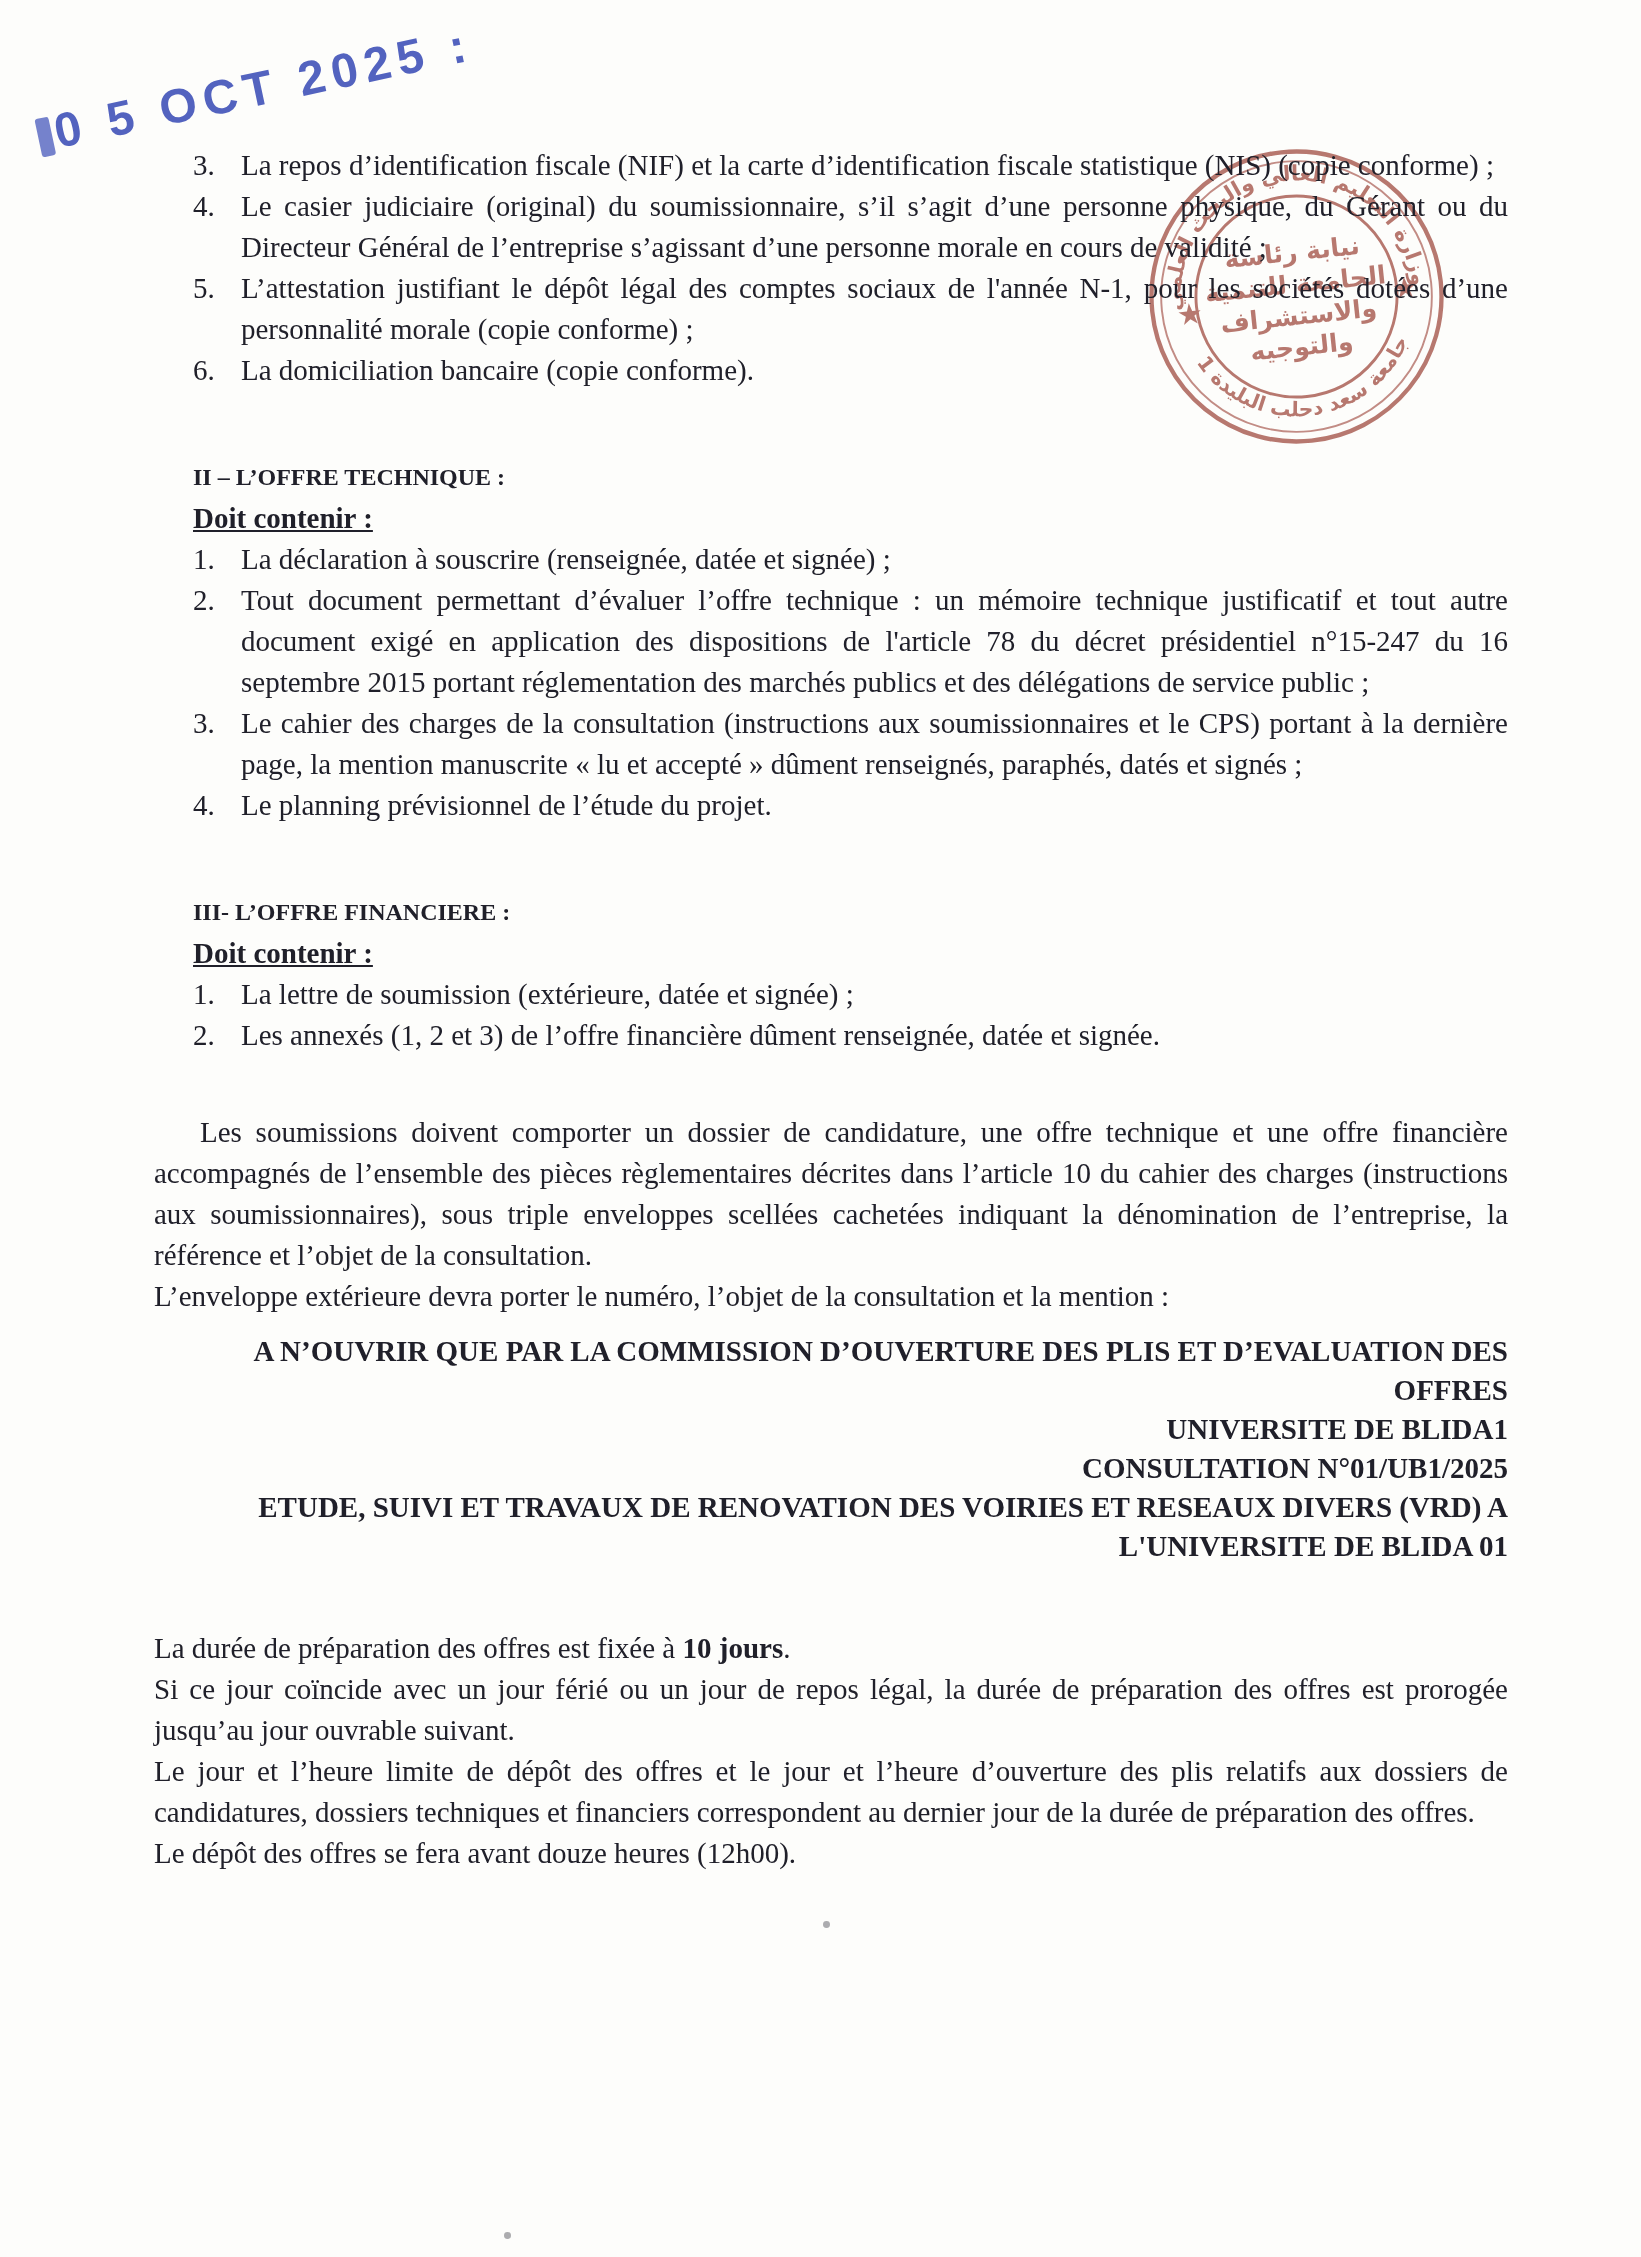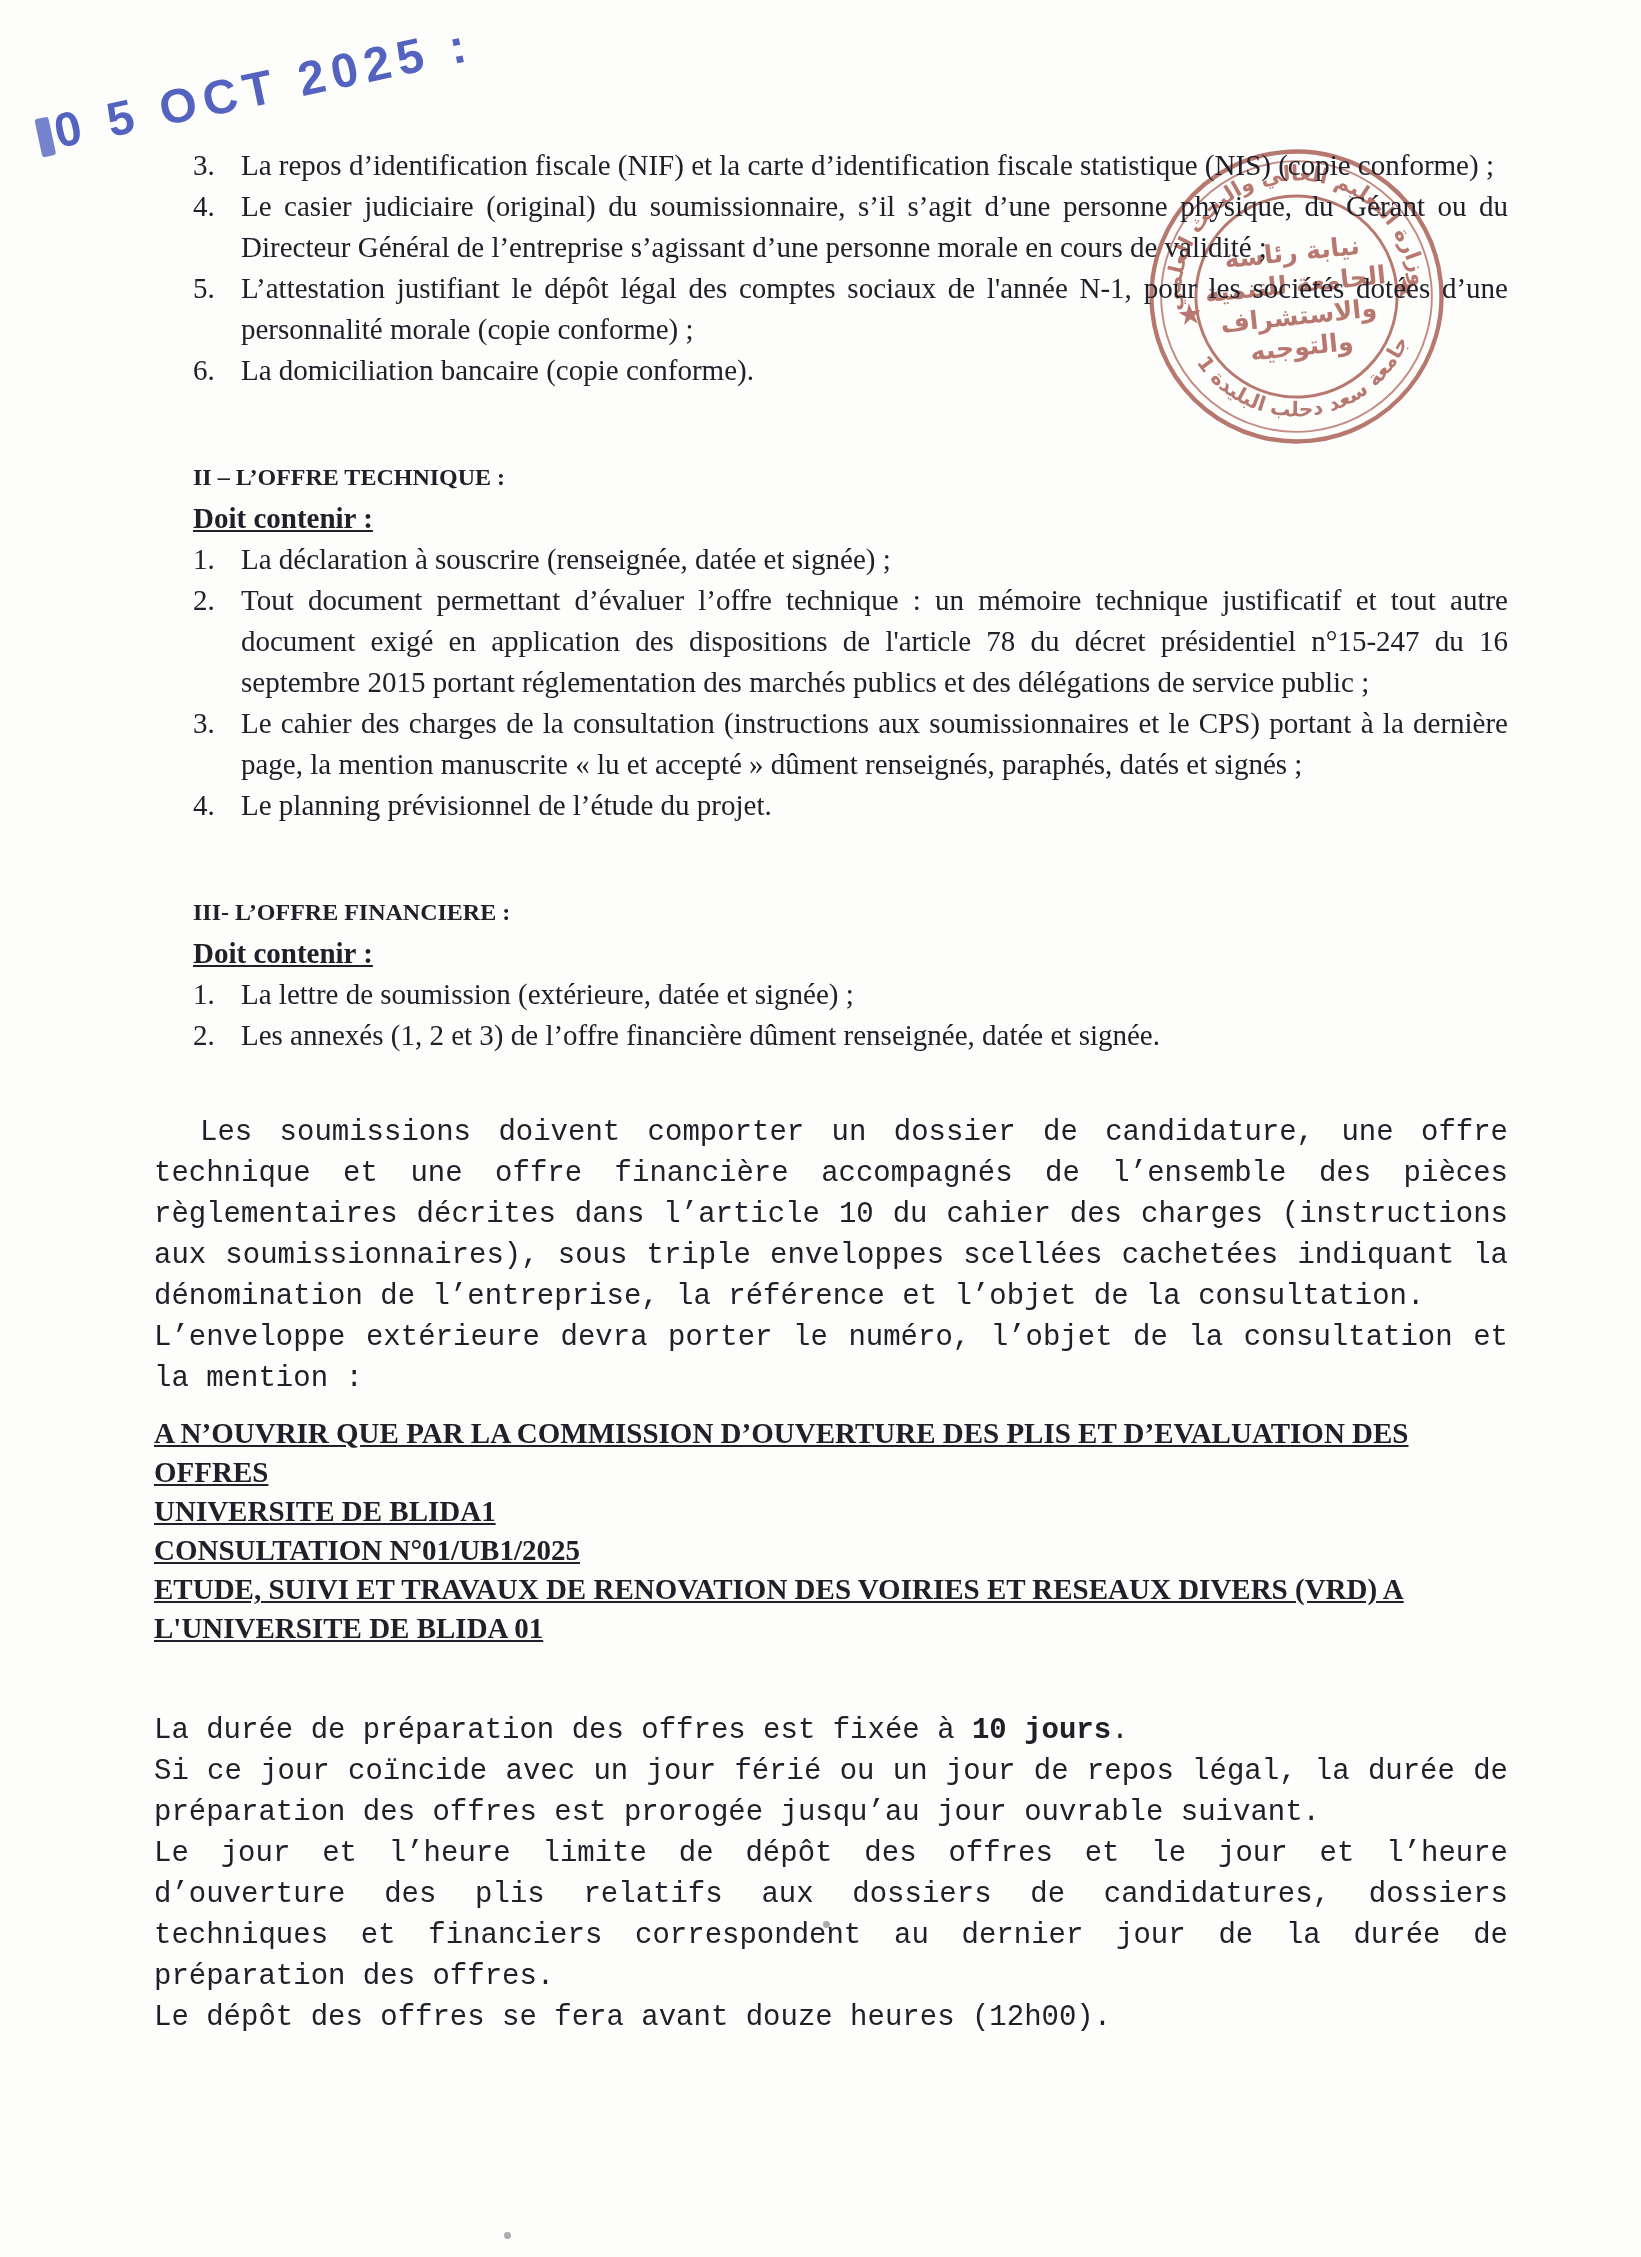--- a/index.html
+++ b/index.html
@@ -36,24 +36,24 @@
     position:absolute;top:145px;left:0;
     width:1641px;
     padding:0 133px 0 154px;box-sizing:border-box;
     font-size:29px;line-height:41px;
   }
   .li{display:flex;margin-left:39px;}
   .li .num{flex:0 0 48px;}
   .li .txt{flex:1;text-align:justify;}
   .sec-title{font-weight:700;margin:66px 0 0 39px;font-size:24px;}
   .sec-sub{font-weight:700;margin-left:39px;text-decoration:underline;}
-  .para{text-align:justify;margin:0;font-family:Liberation Mono, monospace;}
+  .para{text-align:justify;margin:0;}
   .para.indent{text-indent:46px;}
   .block-paras{margin-top:56px;}
-  .centered{margin-top:15.4px;text-align:left;font-weight:700;line-height:39px;text-decoration:underline;}
+  .centered{margin-top:15.4px;text-align:right;font-weight:700;line-height:39px;}
   .centered div{white-space:nowrap;}
   .closing{margin-top:62px;}
   .speck{position:absolute;width:6.8px;height:6.8px;border-radius:50%;background:#4a4a52;opacity:.45;}
 </style>
 </head>
 <body>
 
 <div class="page">
 
   <div class="date-stamp">0 5 OCT 2025 :</div>

